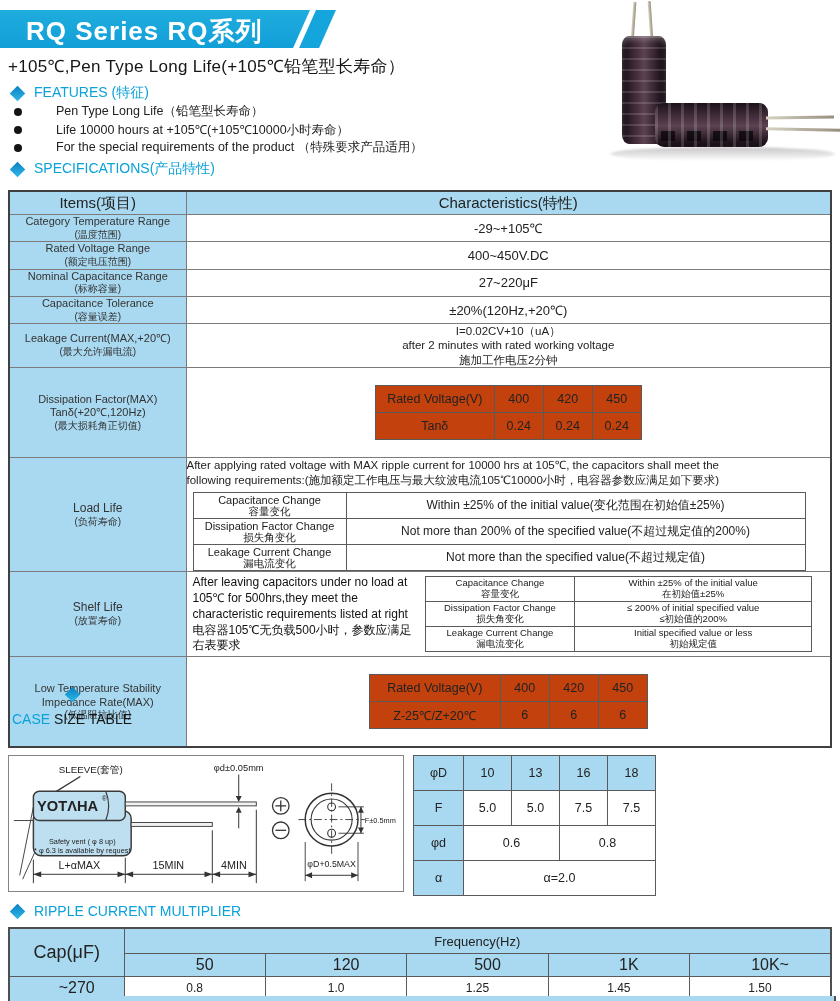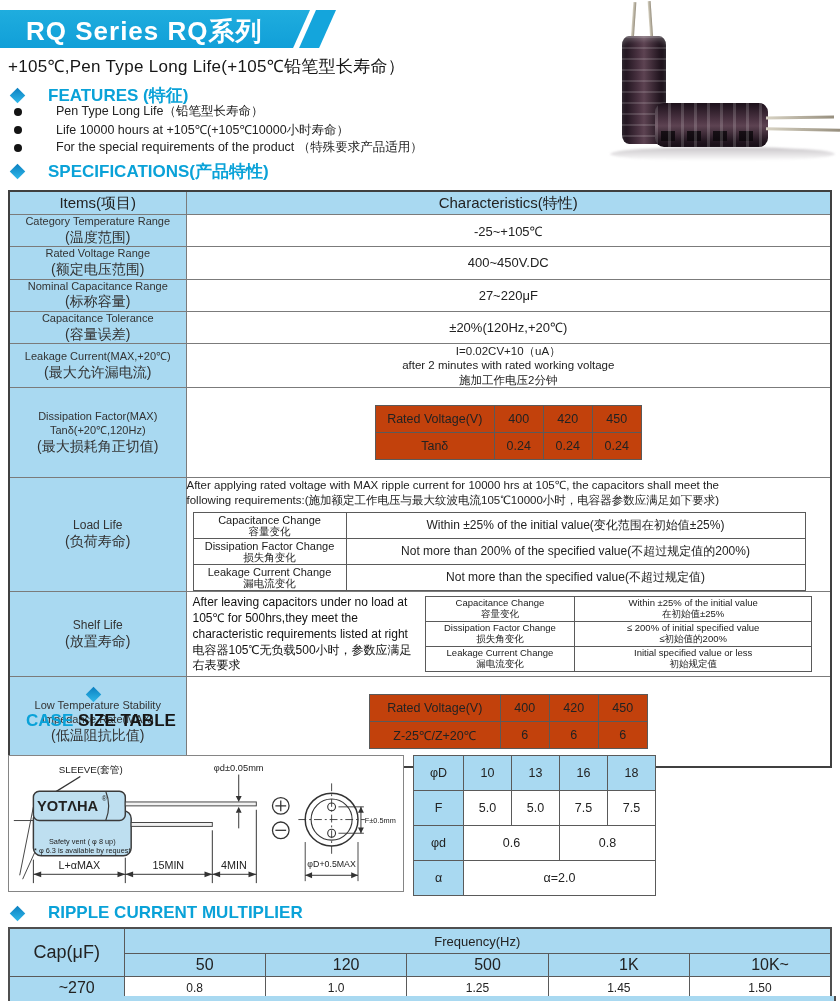--- a/index.html
+++ b/index.html
@@ -29,38 +29,38 @@
     background:repeating-linear-gradient(90deg,rgba(255,255,255,.16) 0 3px,transparent 3px 13px);}
   .cap-h::before{content:"";position:absolute;left:6px;right:6px;bottom:6px;height:10px;
     background:repeating-linear-gradient(90deg,#0a060a 0 14px,transparent 14px 26px);opacity:.8;}
   .reflection{position:absolute;left:5px;top:147px;width:225px;height:14px;border-radius:50%;
     background:linear-gradient(180deg,rgba(110,100,110,.38),rgba(255,255,255,0));filter:blur(1px);}
 
   
   .sec{position:absolute;display:flex;align-items:center;gap:11px;}
   .diamond{width:11px;height:11px;transform:rotate(45deg);
     background:linear-gradient(135deg,#0c7fc0,#2fb9ea);flex:0 0 auto;}
-  .sec-title{font-size:17px;font-weight:bold;color:#0aa2d8;white-space:nowrap;margin-left:14px;}
+  .sec-title{font-size:14px;font-weight:normal;color:#0aa2d8;white-space:nowrap;}
   .sec-title .dark{color:#161616;}
 
   
   .bullet-row{position:absolute;left:14px;display:flex;align-items:center;gap:34px;}
   .dot{width:8px;height:8px;border-radius:50%;background:#141414;flex:0 0 auto;}
   .bullet-text{font-size:12.5px;color:#222;white-space:nowrap;}
 
   
   table{border-collapse:collapse;}
   .spec{position:absolute;left:8px;top:190px;width:824px;table-layout:fixed;
     border:2px solid #404040;}
   .spec td,.spec th{border:1px solid #7b7b7b;padding:0;vertical-align:middle;}
   .bc{background:#a9d9f1;}
   .spec .hdr{height:22px;font-size:15px;font-weight:normal;color:#222;text-align:center;}
   .lblcell{text-align:center;color:#333;}
   .lbl1{font-size:11px;line-height:1.25;}
-  .lbl2{font-size:14px;line-height:1.25;}
+  .lbl2{font-size:10px;line-height:1.25;}
   .valcell{text-align:center;font-size:13px;color:#222;}
   .small-lines{font-size:11.5px;line-height:1.25;}
 
   .mini{border-collapse:collapse;margin:17px auto;background:#c2410c;}
   .mini td{border:1px solid #5a5a5a;text-align:center;font-size:12.5px;color:#222;height:26px;}
   .mini .c0{width:118px;}
   .mini .cv{width:48px;}
   .mini2 .c0{width:130px;}
 
   .loadcell{vertical-align:top;text-align:left;padding:5px 7px 4px 9px;}
@@ -150,21 +150,21 @@
     <tbody>
         <tr>
       <td class="bc hdr">Items(项目)</td>
       <td class="bc hdr">Characteristics(特性)</td>
     </tr>
     <tr style="height:26px;">
       <td class="bc lblcell">
         <div class="lbl1">Category Temperature Range</div>
         <div class="lbl2">(温度范围)</div>
       </td>
-      <td class="valcell">-25~+105℃</td>
+      <td class="valcell">-29~+105℃</td>
     </tr>
     <tr style="height:26px;">
       <td class="bc lblcell">
         <div class="lbl1">Rated Voltage Range</div>
         <div class="lbl2">(额定电压范围)</div>
       </td>
       <td class="valcell">400~450V.DC</td>
     </tr>
     <tr style="height:26px;">
       <td class="bc lblcell">

